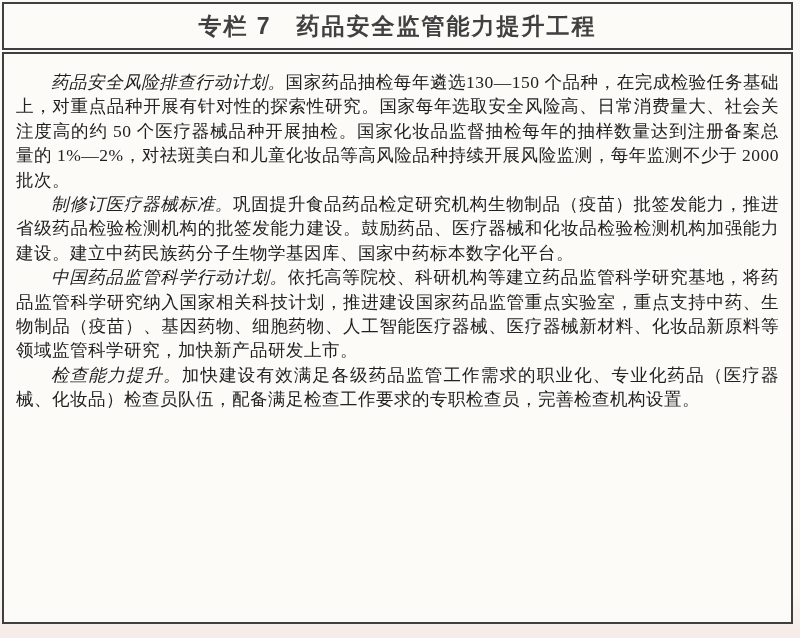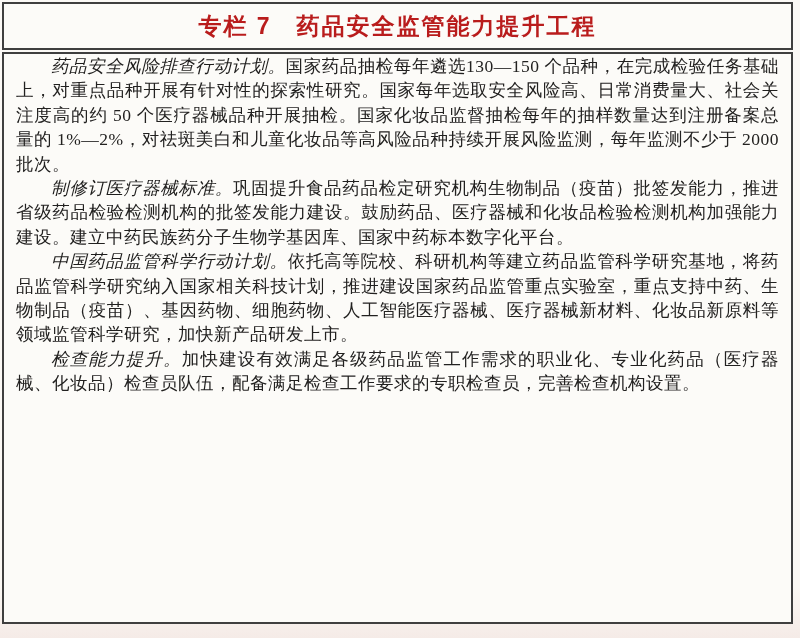--- a/index.html
+++ b/index.html
@@ -17,29 +17,29 @@
   .title-box {
     position:absolute; left:2px; top:2px; width:791px; height:48px;
     border:2px solid #3f3f3f;
     background:#fcfbf8;
     display:flex; align-items:center; justify-content:center;
   }
   .title-text {
     font-family:"Liberation Sans","DejaVu Sans",sans-serif;
     font-weight:700;
     font-size:23px;
-    color:#b91c1c;
+    color:#404040;
     letter-spacing:2px;
     white-space:pre;
   }
   .body-box {
     position:absolute; left:2px; top:52px; width:791px; height:572px;
     border:2px solid #3f3f3f;
     background:#fcfbf8;
-    padding:0 12px 4px 12px;
+    padding:16px 12px 4px 12px;
     overflow:hidden;
   }
   .para {
     text-indent:2em;
     text-align:justify;
     font-size:17.5px;
     line-height:24.4px;
     color:#222120;
     letter-spacing:0.5px;
   }

